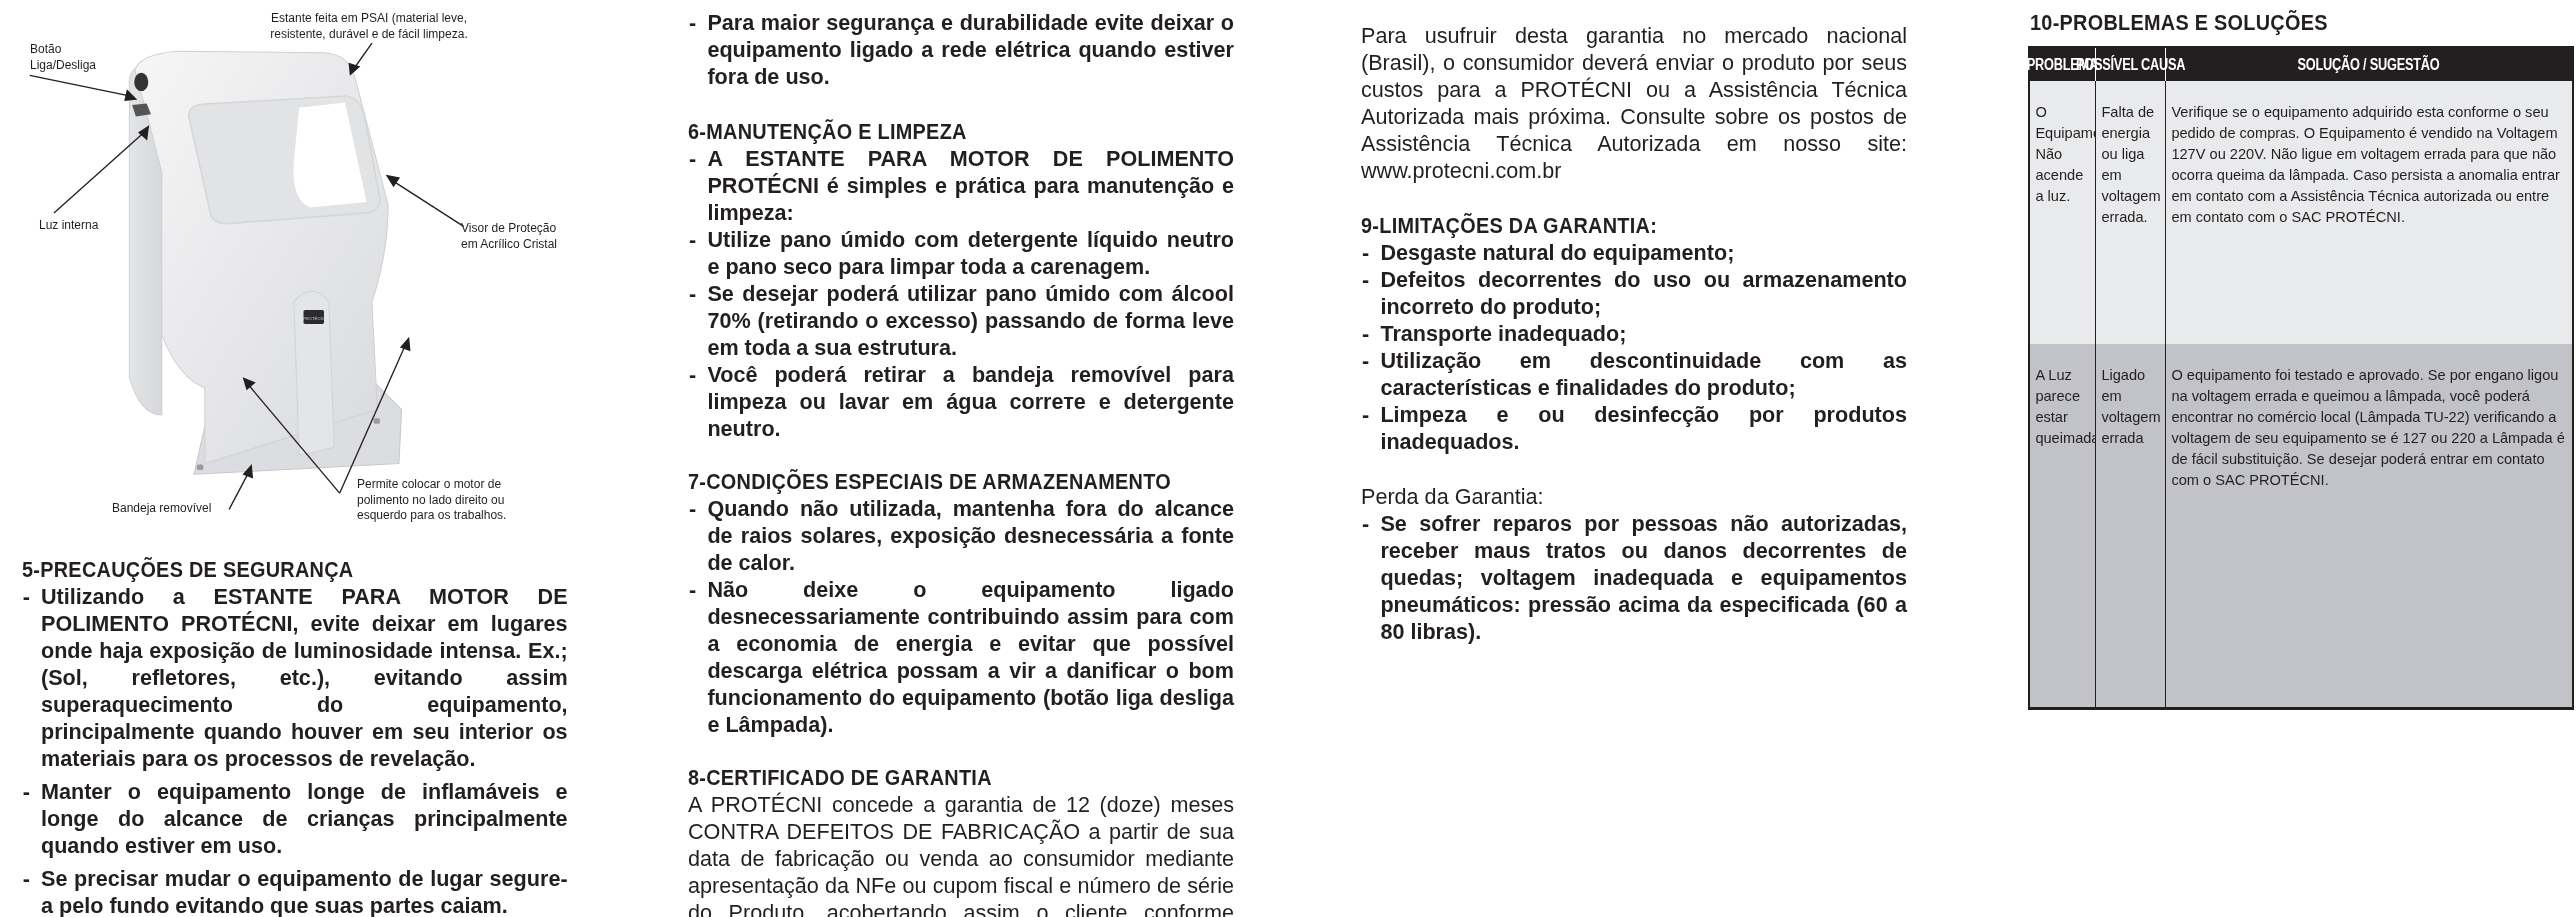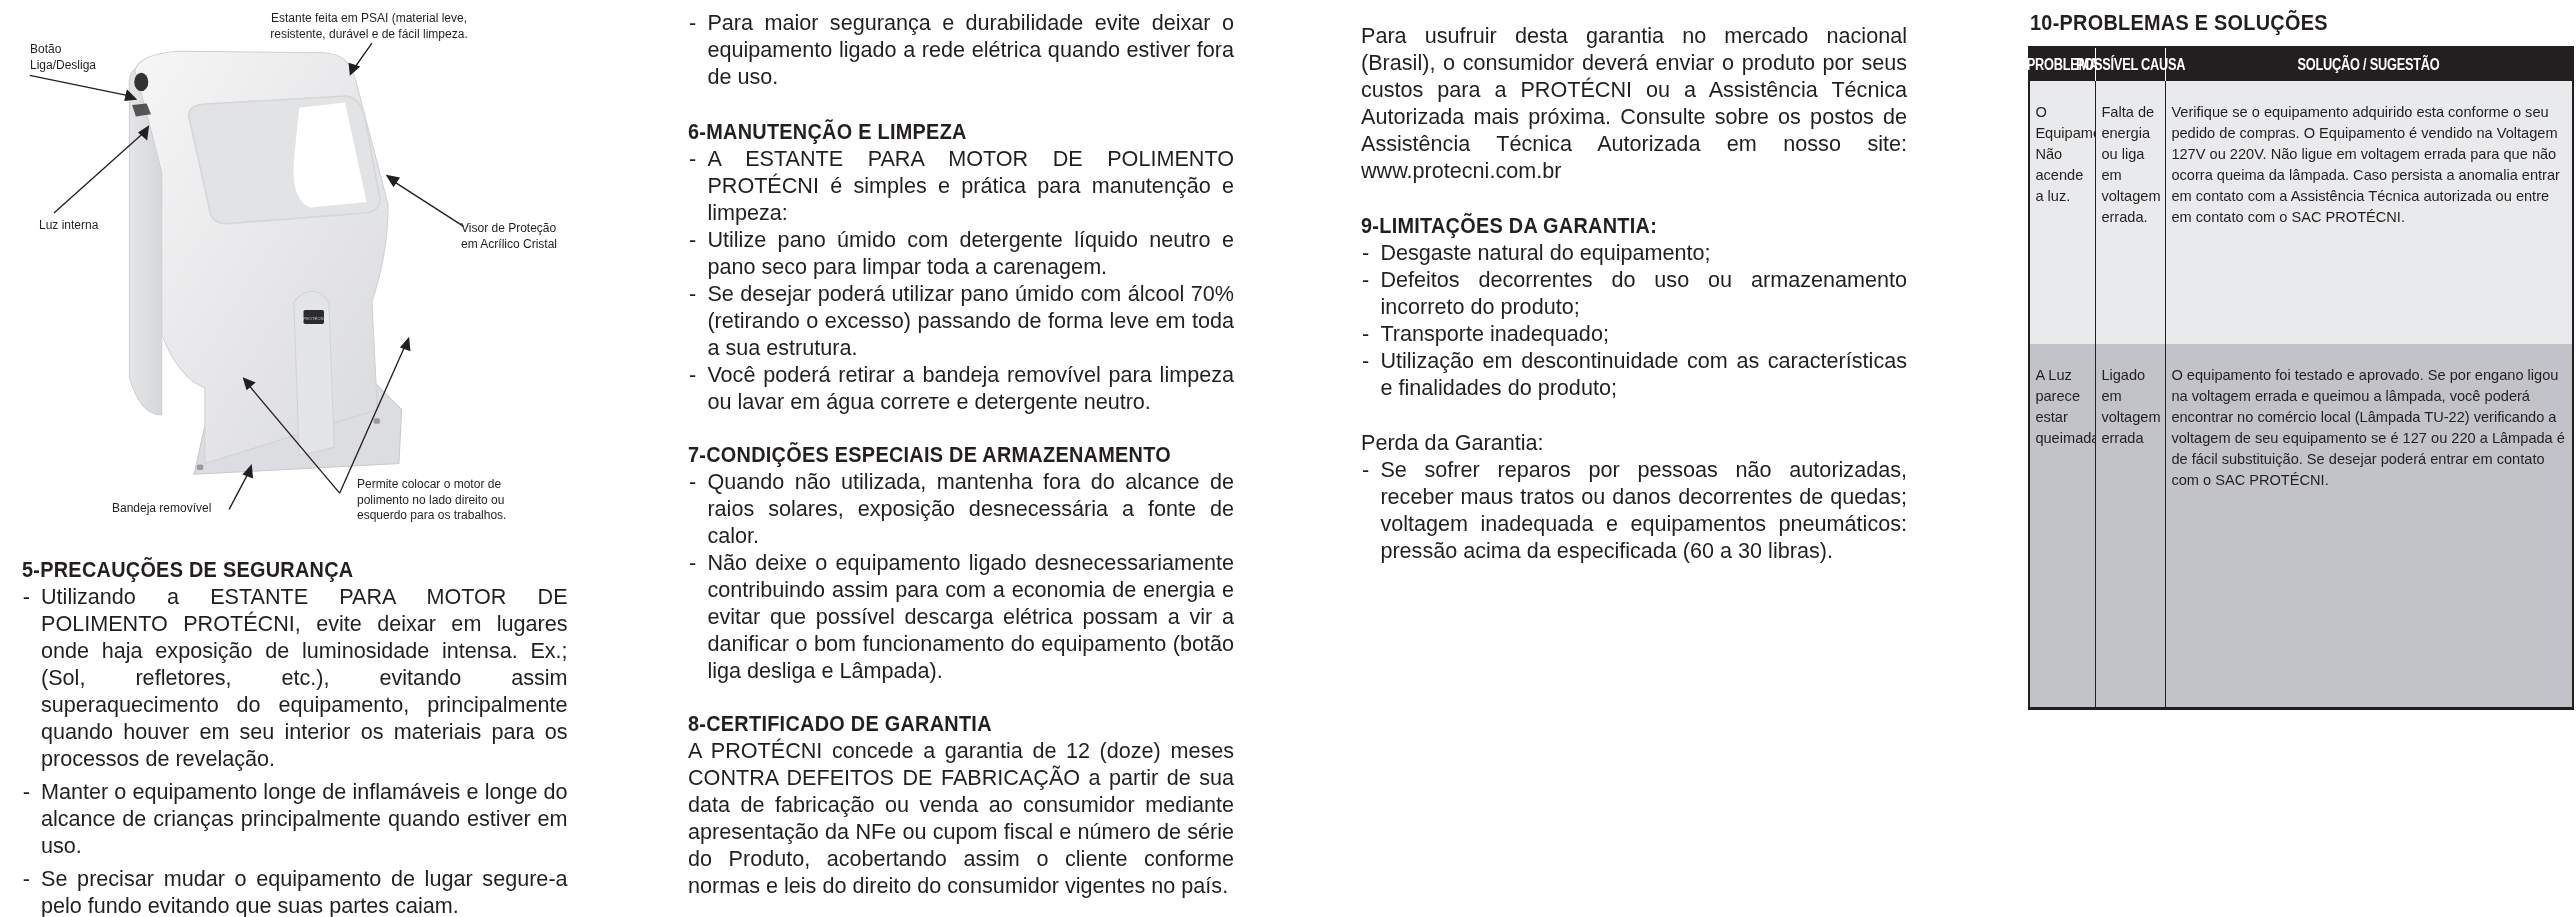--- a/index.html
+++ b/index.html
@@ -10,21 +10,21 @@
   .col { position: absolute; top: 0; }
   .sect-title {
     font-family: "Liberation Sans", sans-serif; font-weight: 700;
     font-size: 21.6px; letter-spacing: 0.3px; margin: 0; line-height: 27px;
     transform: scaleX(0.92); transform-origin: left center; white-space: nowrap;
   }
   .body-text {
     font-size: 21.6px; line-height: 27px; text-align: justify;
     transform-origin: left top;
   }
-  ul.dash { list-style: none; margin: 0; padding: 0; }
+  ul.dash { list-style: none; margin: 0; padding: 0; font-weight: bold; }
   ul.dash li {
     position: relative; padding-left: 19.4px; font-size: 21.6px; line-height: 27px;
     text-align: justify;
   }
   ul.dash li::before { content: "-"; position: absolute; left: 1.1px; top: 0; }
   .italic { }
 
   
   .product { position: absolute; left: 0; top: 0; width: 593px; height: 539px; }
   .callout { position: absolute; font-size: 12px; line-height: 15.6px; color: #231f20; }
@@ -152,27 +152,28 @@
 <div class="col" style="left:1361px; top:9.2px; width:546px;margin-top:13px;">
   <p class="body-text" style="margin:0">Para usufruir desta garantia no mercado nacional (Brasil), o consumidor deverá enviar o produto por seus custos para a PROTÉCNI ou a Assistência Técnica Autorizada mais próxima. Consulte sobre os postos de Assistência Técnica Autorizada em nosso site: www.protecni.com.br</p>
 
   <div style="margin-top:28px">
     <h2 class="sect-title">9-LIMITAÇÕES DA GARANTIA:</h2>
     <ul class="dash">
       <li>Desgaste natural do equipamento;</li>
       <li>Defeitos decorrentes do uso ou armazenamento incorreto do produto;</li>
       <li>Transporte inadequado;</li>
       <li>Utilização em descontinuidade com as características e finalidades do produto;</li>
+      <li>Limpeza e ou desinfecção por produtos inadequados.</li>
     </ul>
   </div>
 
   <div style="margin-top:28px">
     <div class="body-text italic">Perda da Garantia:</div>
     <ul class="dash">
-      <li>Se sofrer reparos por pessoas não autorizadas, receber maus tratos ou danos decorrentes de quedas; voltagem inadequada e equipamentos pneumáticos: pressão acima da especificada (60 a 30 libras).</li>
+      <li>Se sofrer reparos por pessoas não autorizadas, receber maus tratos ou danos decorrentes de quedas; voltagem inadequada e equipamentos pneumáticos: pressão acima da especificada (60 a 80 libras).</li>
     </ul>
   </div>
 </div>
 
 <div class="col" style="left:2030px; top:9.2px; width:545px;">
   <h2 class="sect-title">10-PROBLEMAS E SOLUÇÕES</h2>
 </div>
 
 <div class="tbl">
   <div class="th b">

